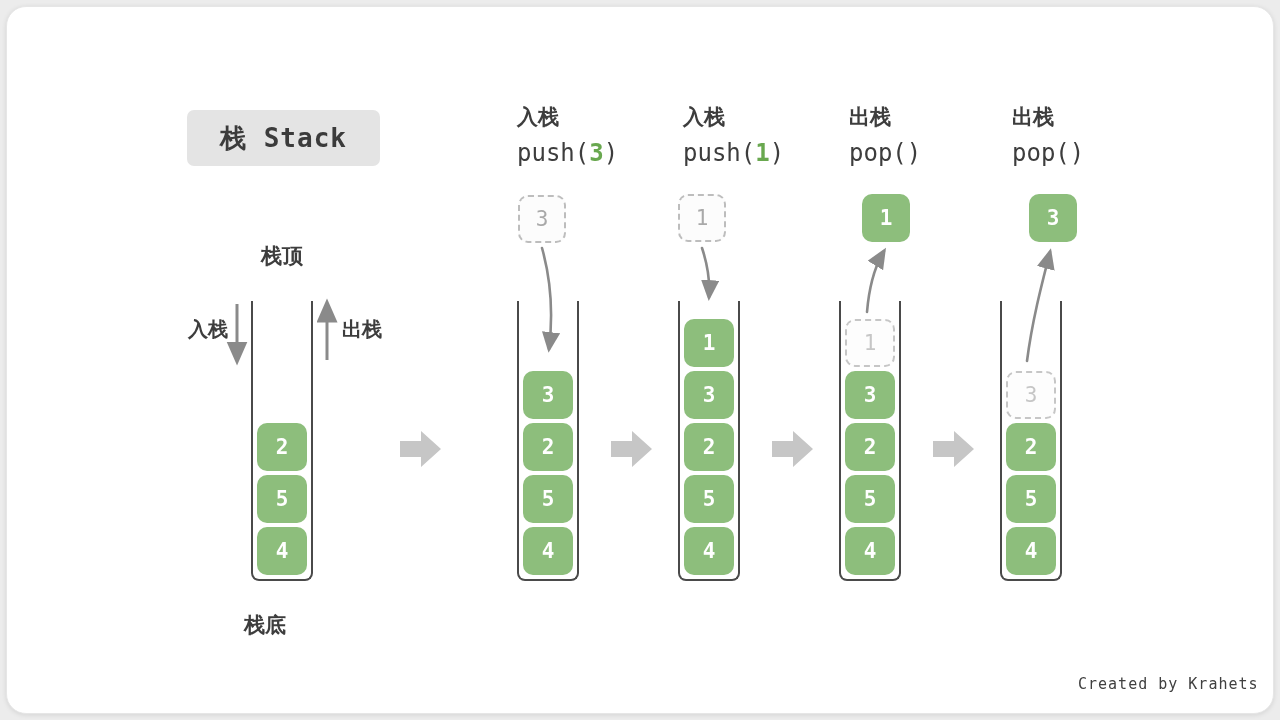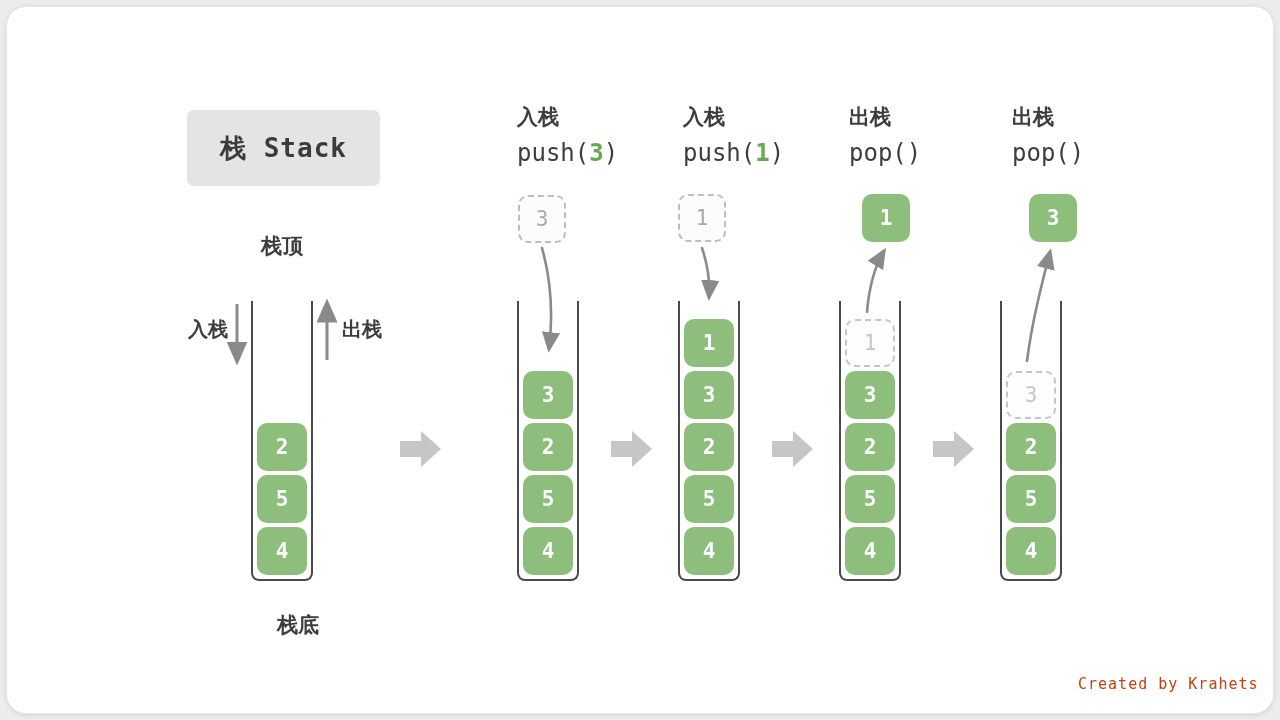--- a/index.html
+++ b/index.html
@@ -1,20 +1,20 @@
 <!DOCTYPE html>
 <html><head>
 <meta charset="utf-8">
 <style>
   html,body{margin:0;padding:0;background:#ececec;font-family:"DejaVu Sans","Liberation Sans",sans-serif;}
   .stage{position:relative;width:1280px;height:720px;overflow:hidden;}
   .card{position:absolute;inset:6px;background:#ffffff;border:1px solid #e6e6e6;border-radius:20px;
         box-shadow:0 1px 5px rgba(0,0,0,.10);}
   
-  .title-box{position:absolute;left:187px;top:110px;width:193px;height:76px;background:#e4e4e4;
+  .title-box{position:absolute;left:187px;top:110px;width:193px;height:56px;background:#e4e4e4;
              border-radius:7px;display:flex;align-items:center;justify-content:center;
              font-family:"DejaVu Sans Mono","DejaVu Sans",monospace;font-weight:bold;
              font-size:26px;color:#3b3b3b;letter-spacing:1px;}
   
   .op{position:absolute;top:107px;width:150px;color:#3d3d3d;}
   .op-cn{font-size:21px;font-weight:bold;line-height:1;}
   .op-code{margin-top:13px;font-family:"DejaVu Sans Mono","Liberation Mono",monospace;
            font-size:24px;line-height:1;color:#3d3d3d;}
   .op-code .arg{color:#69a84f;font-weight:bold;}
   
@@ -28,29 +28,29 @@
          border-left:2px solid #4a4a4a;border-right:2px solid #4a4a4a;border-bottom:2px solid #4a4a4a;
          border-bottom-left-radius:8px;border-bottom-right-radius:8px;background:#ffffff;}
   .well{position:absolute;inset:0;display:flex;flex-direction:column;justify-content:flex-end;
         align-items:center;gap:4px;padding-bottom:4px;}
   .cell{width:50px;height:48px;border-radius:10px;box-sizing:border-box;flex:0 0 48px;
         background:#8dbe7c;color:#ffffff;font-weight:bold;display:flex;align-items:center;justify-content:center;
         font-family:"DejaVu Sans Mono","Liberation Mono",monospace;font-size:21px;}
   .cell.ghost{background:#fdfdfd;border:2px dashed #c6c6c6;color:#c6c6c6;font-weight:normal;}
   
   .lg{position:absolute;color:#3d3d3d;font-weight:bold;font-size:21px;line-height:1;}
-  .lg-top{left:251px;top:236px;width:62px;text-align:center;}
-  .lg-bottom{left:267px;top:615px;width:62px;text-align:center;}
+  .lg-top{left:251px;top:246px;width:62px;text-align:center;}
+  .lg-bottom{left:234px;top:615px;width:62px;text-align:center;}
   .lg-push{left:180px;top:319px;width:48px;text-align:right;font-size:20px;}
   .lg-pop{left:342px;top:319px;width:48px;text-align:left;font-size:20px;}
   
   .overlay{position:absolute;left:0;top:0;width:1280px;height:720px;pointer-events:none;}
   
   .credit{position:absolute;left:1078px;top:675px;font-family:"DejaVu Sans Mono","Liberation Mono",monospace;
-          font-size:15px;color:#c2410c;letter-spacing:1px;}
+          font-size:15px;color:#404040;letter-spacing:1px;}
 </style>
 </head>
 <body>
 
 <div class="stage">
   <div class="card"></div>
 
   <div class="title-box">栈 Stack</div>
 
   <div class="op" style="left:517px">

